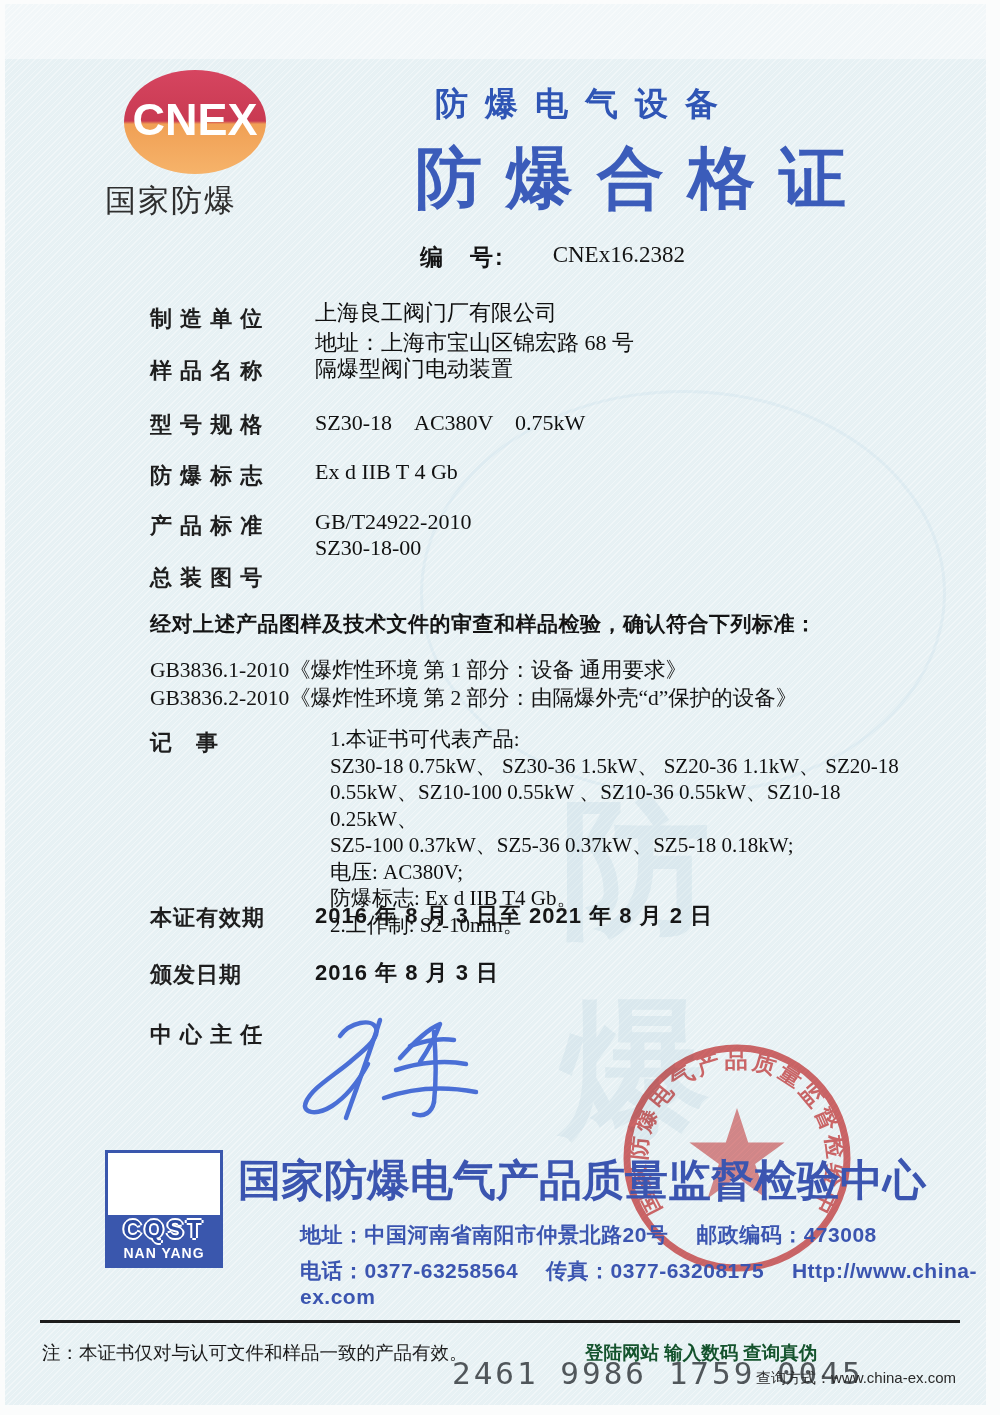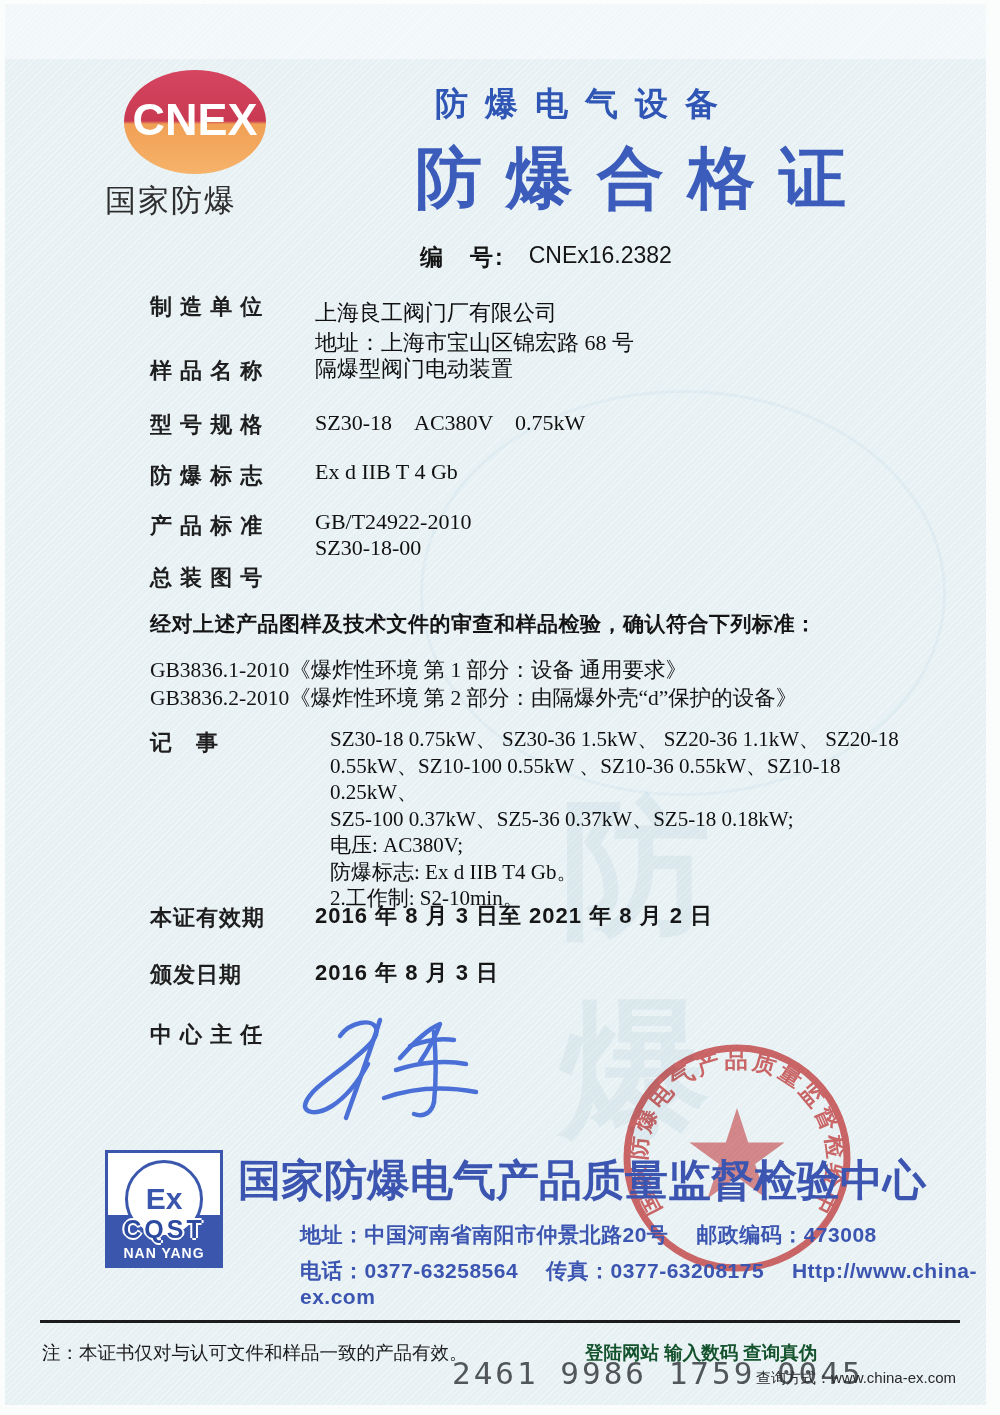--- a/index.html
+++ b/index.html
@@ -30,21 +30,21 @@
   .cnex-caption{left:105px;top:180px;width:168px;text-align:left;
     font-size:31px;color:#2e2e2e;font-weight:500;letter-spacing:2px;}
 
   
   .doc-type{left:300px;top:82px;width:570px;text-align:center;
     font-size:33px;font-weight:700;color:#2f55b5;letter-spacing:17px;}
   .page-title{left:300px;top:133px;width:570px;text-align:right;
     font-size:67px;font-weight:700;color:#3b5cba;letter-spacing:24px;}
   .serial-row{left:420px;top:242px;font-size:23px;color:#141414;display:flex;}
   .serial-label{font-weight:600;letter-spacing:2px;}
-  .serial-value{margin-left:24px;font-family:Liberation Sans, sans-serif;}
+  .serial-value{margin-left:48px;font-family:Liberation Serif, serif;}
 
   
   .flabel{left:150px;width:220px;font-size:22px;font-weight:600;color:#1e1e1e;letter-spacing:1px;}
   .fvalue{left:315px;width:620px;font-size:22px;color:#101010;}
 
   .standards{left:150px;top:610px;width:740px;color:#141414;}
   .standards .intro{font-size:21px;font-weight:600;letter-spacing:0.5px;margin-bottom:18px;}
   .standards .item{font-family:"Liberation Serif",serif;font-size:21.5px;line-height:28px;}
 
   .remark-lines{left:330px;top:726px;width:600px;
@@ -100,21 +100,21 @@
 </div>
 <div class="abs cnex-caption">国家防爆</div>
 
 <div class="abs doc-type">防爆电气设备</div>
 <div class="abs page-title">防爆合格证</div>
 <div class="abs serial-row">
   <span class="serial-label pre">编　号:</span>
   <span class="serial-value">CNEx16.2382</span>
 </div>
 
-<div class="abs flabel" style="top:292px">制 造 单 位</div>
+<div class="abs flabel" style="top:304px">制 造 单 位</div>
 <div class="abs fvalue serif pre" style="top:298px">上海良工阀门厂有限公司</div>
 <div class="abs fvalue serif pre" style="top:328px">地址：上海市宝山区锦宏路 68 号</div>
 
 <div class="abs flabel" style="top:356px">样 品 名 称</div>
 <div class="abs fvalue serif pre" style="top:354px">隔爆型阀门电动装置</div>
 
 <div class="abs flabel" style="top:410px">型 号 规 格</div>
 <div class="abs fvalue serif pre" style="top:408px">SZ30-18　AC380V　0.75kW</div>
 
 <div class="abs flabel" style="top:461px">防 爆 标 志</div>
@@ -127,20 +127,21 @@
 <div class="abs fvalue serif pre" style="top:535px">SZ30-18-00</div>
 
 <div class="abs standards">
   <div class="intro">经对上述产品图样及技术文件的审查和样品检验，确认符合下列标准：</div>
   <div class="item">GB3836.1-2010《爆炸性环境 第 1 部分：设备 通用要求》</div>
   <div class="item">GB3836.2-2010《爆炸性环境 第 2 部分：由隔爆外壳“d”保护的设备》</div>
 </div>
 
 <div class="abs flabel pre" style="top:728px">记　事</div>
 <div class="abs remark-lines">
+  <div class="pre">1.本证书可代表产品:</div>
   <div class="pre">SZ30-18 0.75kW、 SZ30-36 1.5kW、 SZ20-36 1.1kW、 SZ20-18</div>
   <div class="pre">0.55kW、SZ10-100 0.55kW 、SZ10-36 0.55kW、SZ10-18 0.25kW、</div>
   <div class="pre">SZ5-100 0.37kW、SZ5-36 0.37kW、SZ5-18 0.18kW;</div>
   <div class="pre">电压: AC380V;</div>
   <div class="pre">防爆标志: Ex d IIB T4 Gb。</div>
   <div class="pre">2.工作制: S2-10min。</div>
 </div>
 
 <div class="abs flabel" style="top:903px">本证有效期</div>
 <div class="abs fvalue datesans pre" style="top:901px">2016 年 8 月 3 日至 2021 年 8 月 2 日</div>
@@ -168,23 +169,20 @@
   <defs>
     <path id="arcpath" d="M 47,174 A 91,91 0 1 1 197,174" fill="none"></path>
   </defs>
   <text font-size="23" font-weight="700" fill="#d85555" font-family="Liberation Sans, sans-serif">
     <textPath href="#arcpath" startOffset="0" textLength="420">国家防爆电气产品质量监督检验中心</textPath>
   </text>
 </svg>
 
 <div class="abs cqst">
   <div class="band"></div>
-  <div class="circle">
-    <span class="ex">Ex</span>
-  </div>
   <div class="cqst-line">CQST</div>
   <div class="ny-line">NAN YANG</div>
 </div>
 
 <div class="abs inst-name">国家防爆电气产品质量监督检验中心</div>
 <div class="abs inst-addr pre">地址：中国河南省南阳市仲景北路20号　 邮政编码：473008</div>
 <div class="abs inst-contact pre">电话：0377-63258564　 传真：0377-63208175　 Http://www.china-ex.com</div>
 
 <div class="abs divider"></div>
 <div class="abs foot-note">注：本证书仅对与认可文件和样品一致的产品有效。</div>

